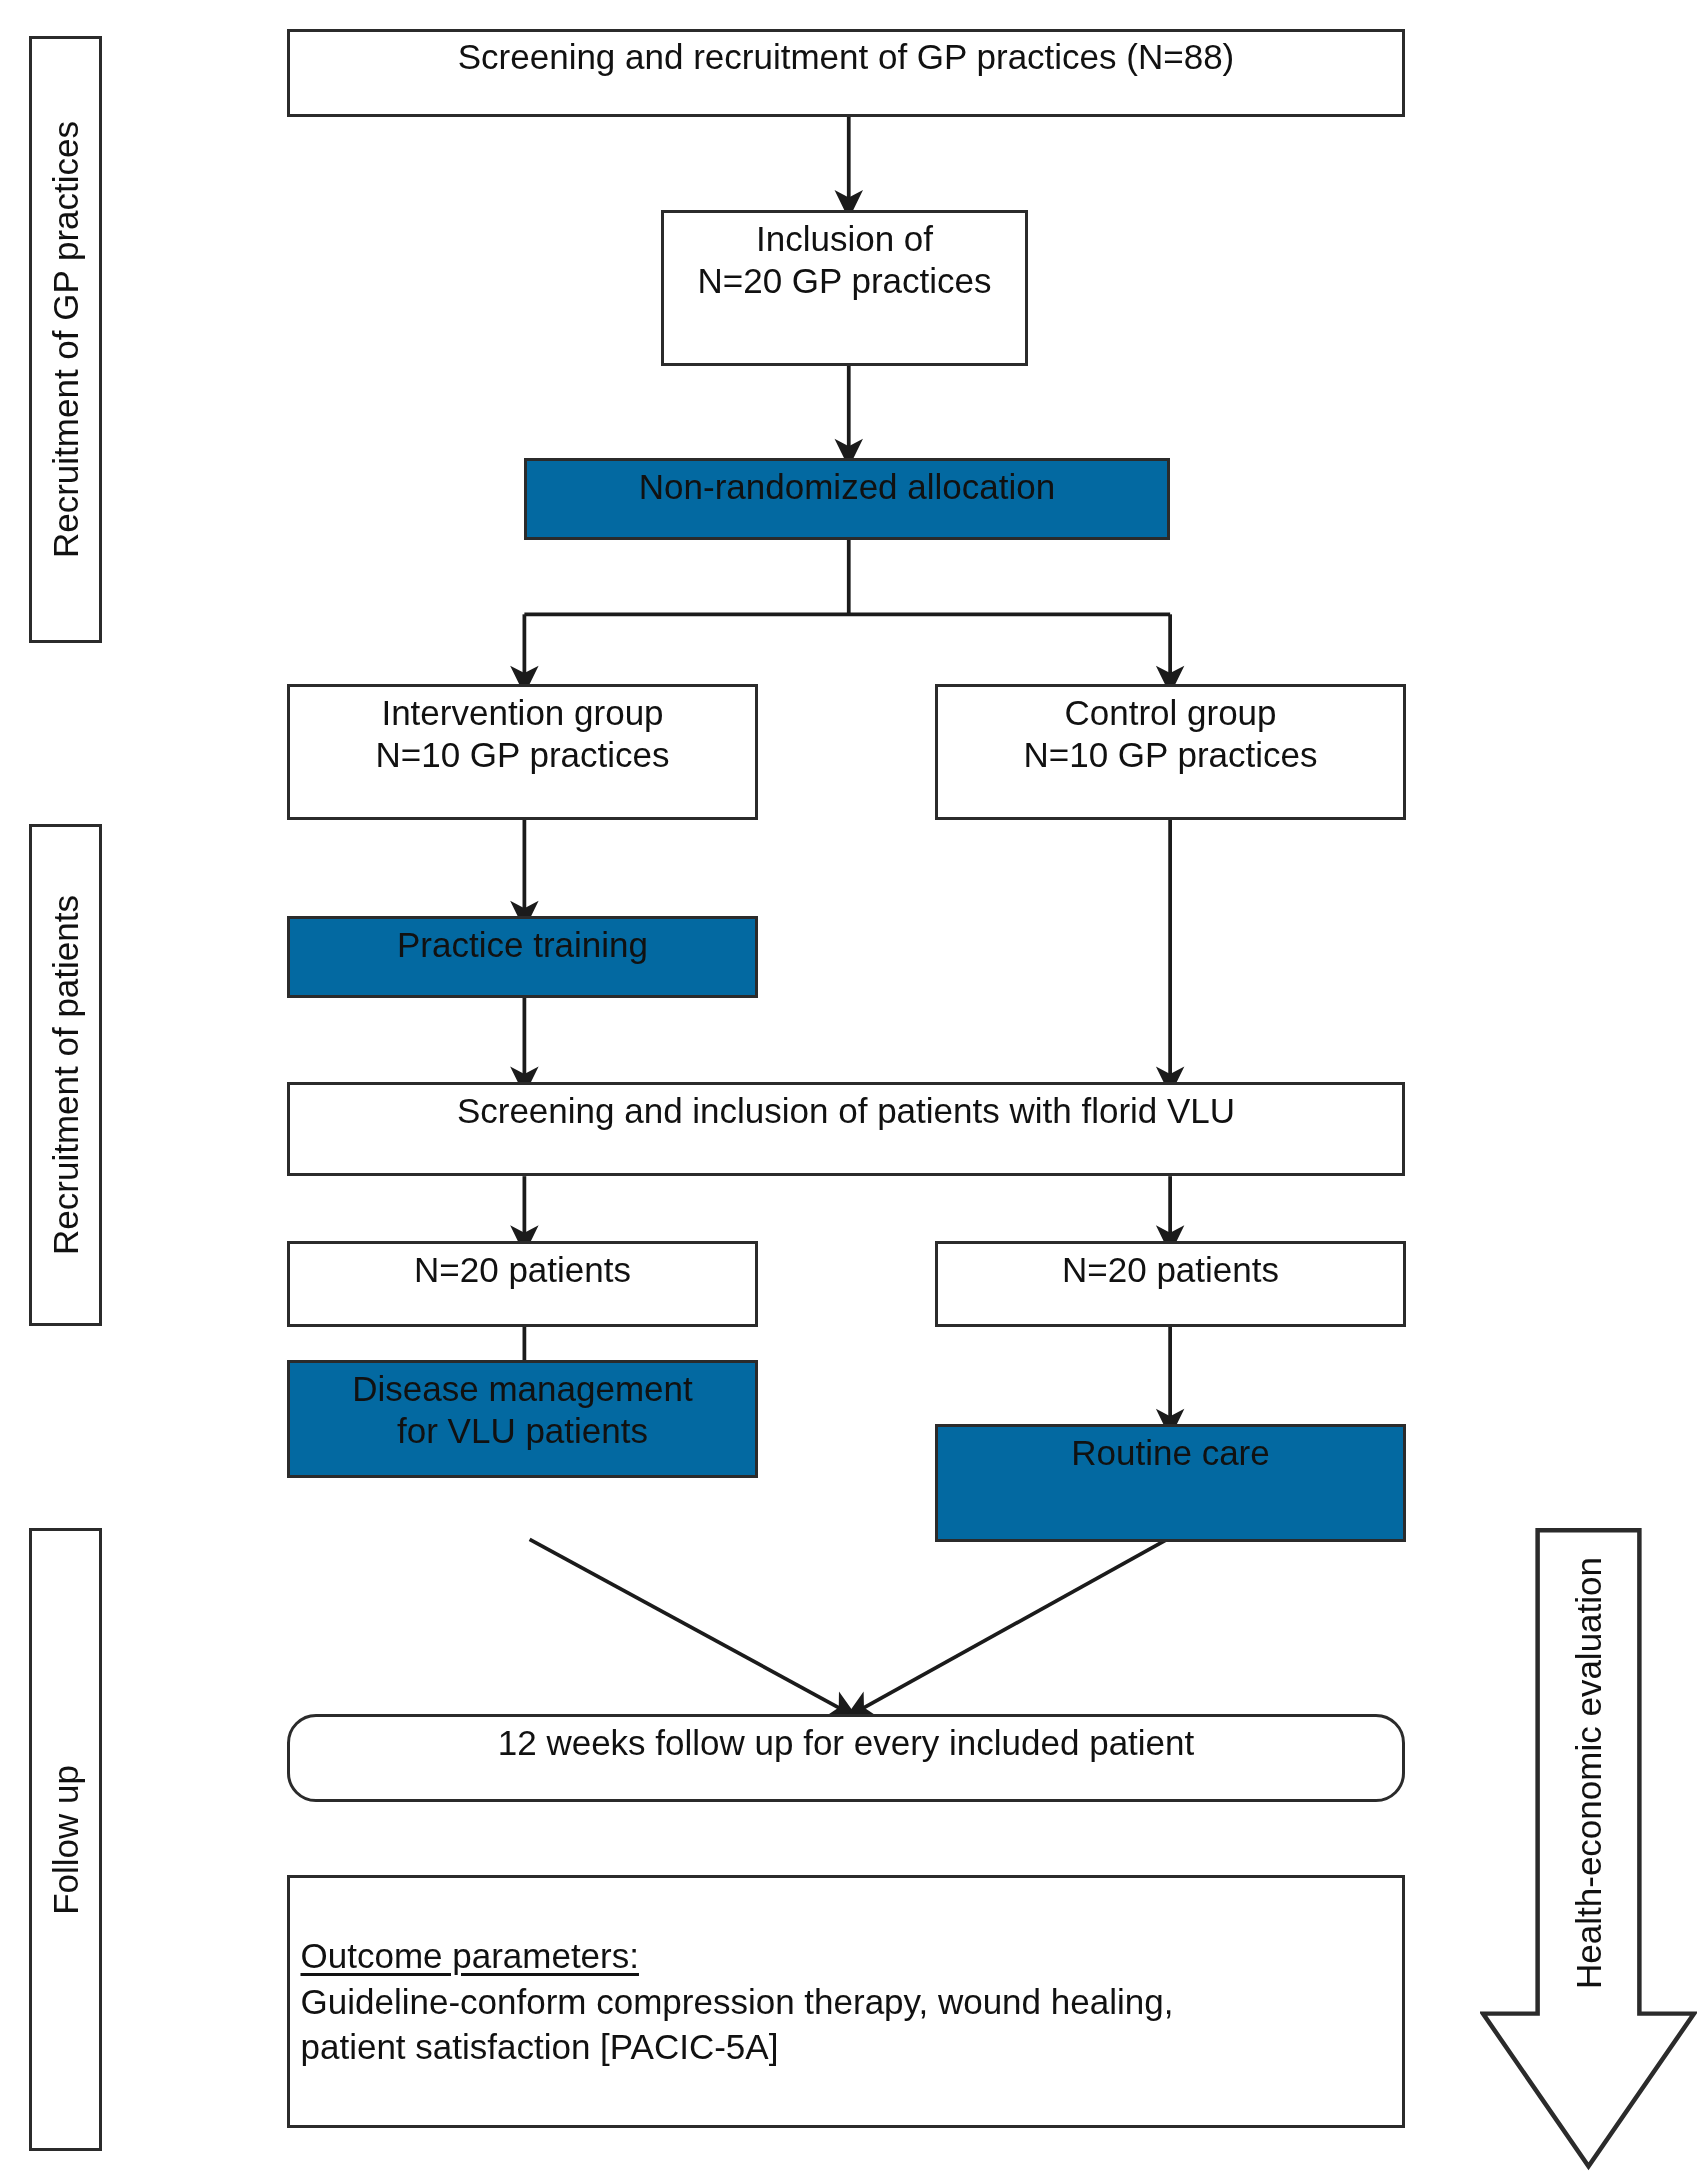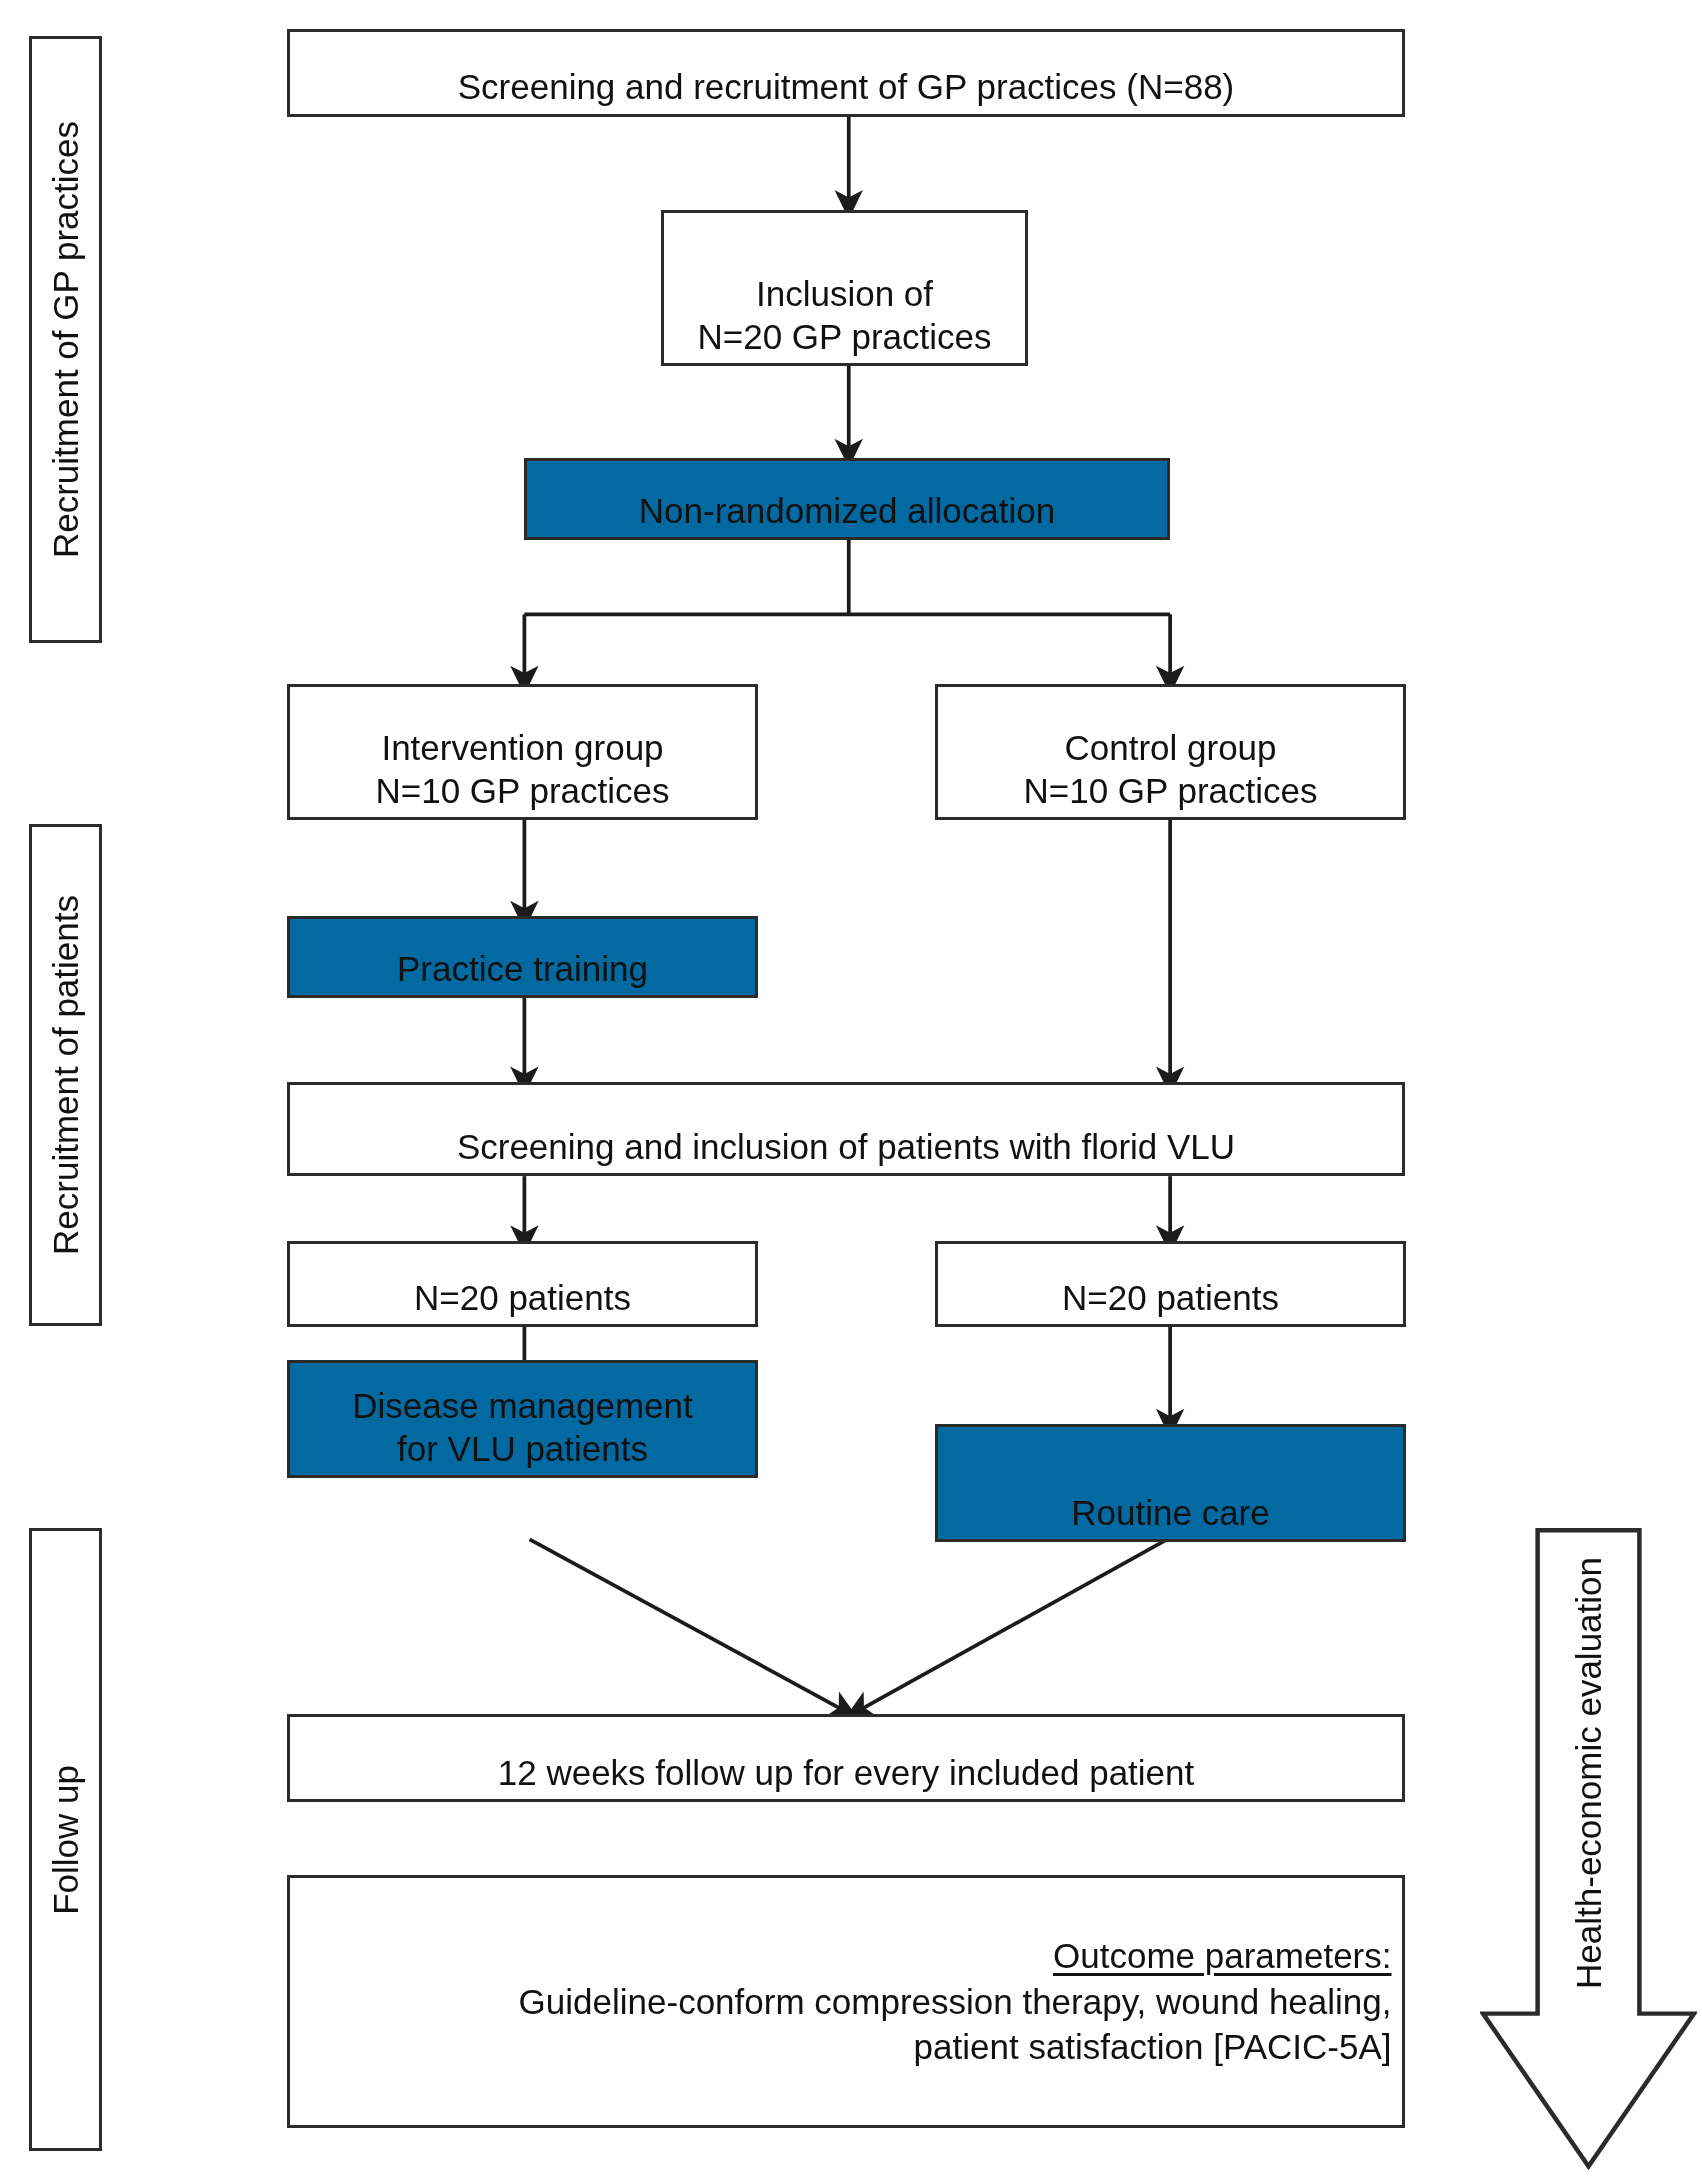--- a/index.html
+++ b/index.html
@@ -17,21 +17,21 @@
     height: 2183px;
     background: #ffffff;
     overflow: hidden;
   }
   .node {
     position: absolute;
     box-sizing: border-box;
     border: 3.7px solid #2b2b2b;
     background: #ffffff;
     display: flex;
-    align-items: flex-end;
+    align-items: flex-start;
     justify-content: center;
     text-align: center;
     font-size: 35px;
     line-height: 1.22;
     color: #111111;
     padding: 4.5px 10.5px;
   }
   .node.shaded {
     background: #0369a1;
   }
@@ -175,21 +175,21 @@
 
   <div class="node shaded" style="left:287px; top:1360px; width:471px; height:118px;">
     <span class="txt">Disease management
 for VLU patients</span>
   </div>
 
   <div class="node shaded" style="left:935px; top:1424px; width:471px; height:118px;">
     <span class="txt">Routine care</span>
   </div>
 
-  <div class="node" style="left:287px; top:1714px; width:1118px; height:88px;">
+  <div class="node" style="left:287px; top:1714px; width:1118px; height:88px;border-radius:29px;">
     <span class="txt">12 weeks follow up for every included patient</span>
   </div>
 
   <div class="node" style="left:287px; top:1875px; width:1118px; height:253px; flex-direction:column; justify-content:center; line-height:1.30;">
     <span class="u">Outcome parameters:</span>
     <span>Guideline-conform compression therapy, wound healing,</span>
     <span>patient satisfaction [PACIC-5A]</span>
   </div>
 
   <div class="arrowbox" style="left:1480px; top:1527px; width:217px; height:644px;">

